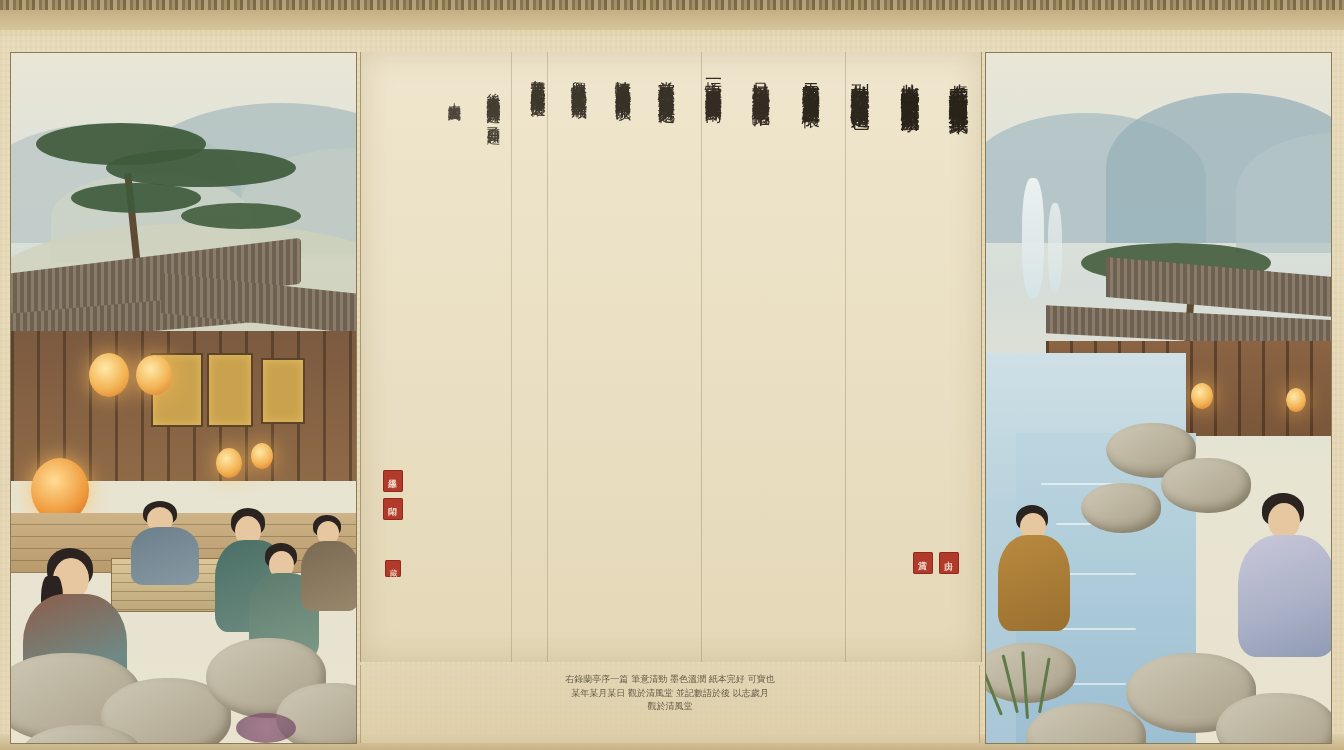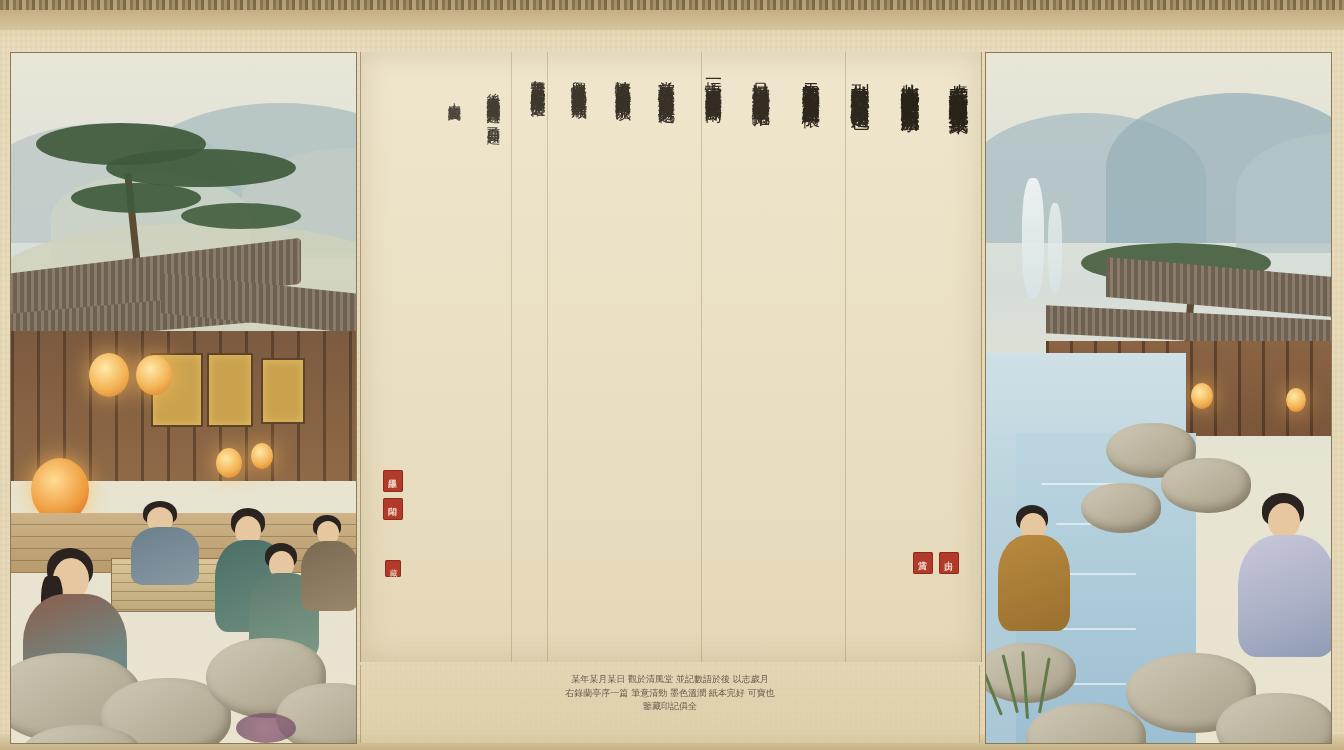--- a/index.html
+++ b/index.html
@@ -241,23 +241,23 @@
     </div>
     <div class="seal" style="left:22px;top:446px;width:20px;height:22px;">
       <span class="seal-txt" style="left:4px;top:2px;">閑印</span>
     </div>
     <div class="seal" style="left:24px;top:508px;width:16px;height:17px;">
       <span class="seal-txt" style="left:3px;top:2px;font-size:8px;">藏</span>
     </div>
   </div>
 
   <div class="colophon">
+    <div>右錄蘭亭序一篇  筆意清勁  墨色溫潤  紙本完好  可寶也</div>
     <div>某年某月某日  觀於清風堂  並記數語於後  以志歲月</div>
-    <div>右錄蘭亭序一篇  筆意清勁  墨色溫潤  紙本完好  可寶也</div>
-    <div>鑒藏印記俱全</div>
+    <div>觀於清風堂</div>
   </div>
 
   <div class="panel right">
     <div class="sky"></div>
     <div class="mtn" style="left:-20px;top:60px;width:240px;height:130px;background:#a8bcc2;"></div>
     <div class="mtn" style="left:120px;top:40px;width:260px;height:150px;background:#97b0ba;"></div>
     <div class="mtn" style="left:250px;top:80px;width:200px;height:120px;background:#b4c5c7;"></div>
     <div class="falls" style="left:36px;top:125px;width:22px;height:120px;"></div>
     <div class="falls" style="left:62px;top:150px;width:14px;height:90px;opacity:.7;"></div>
 

